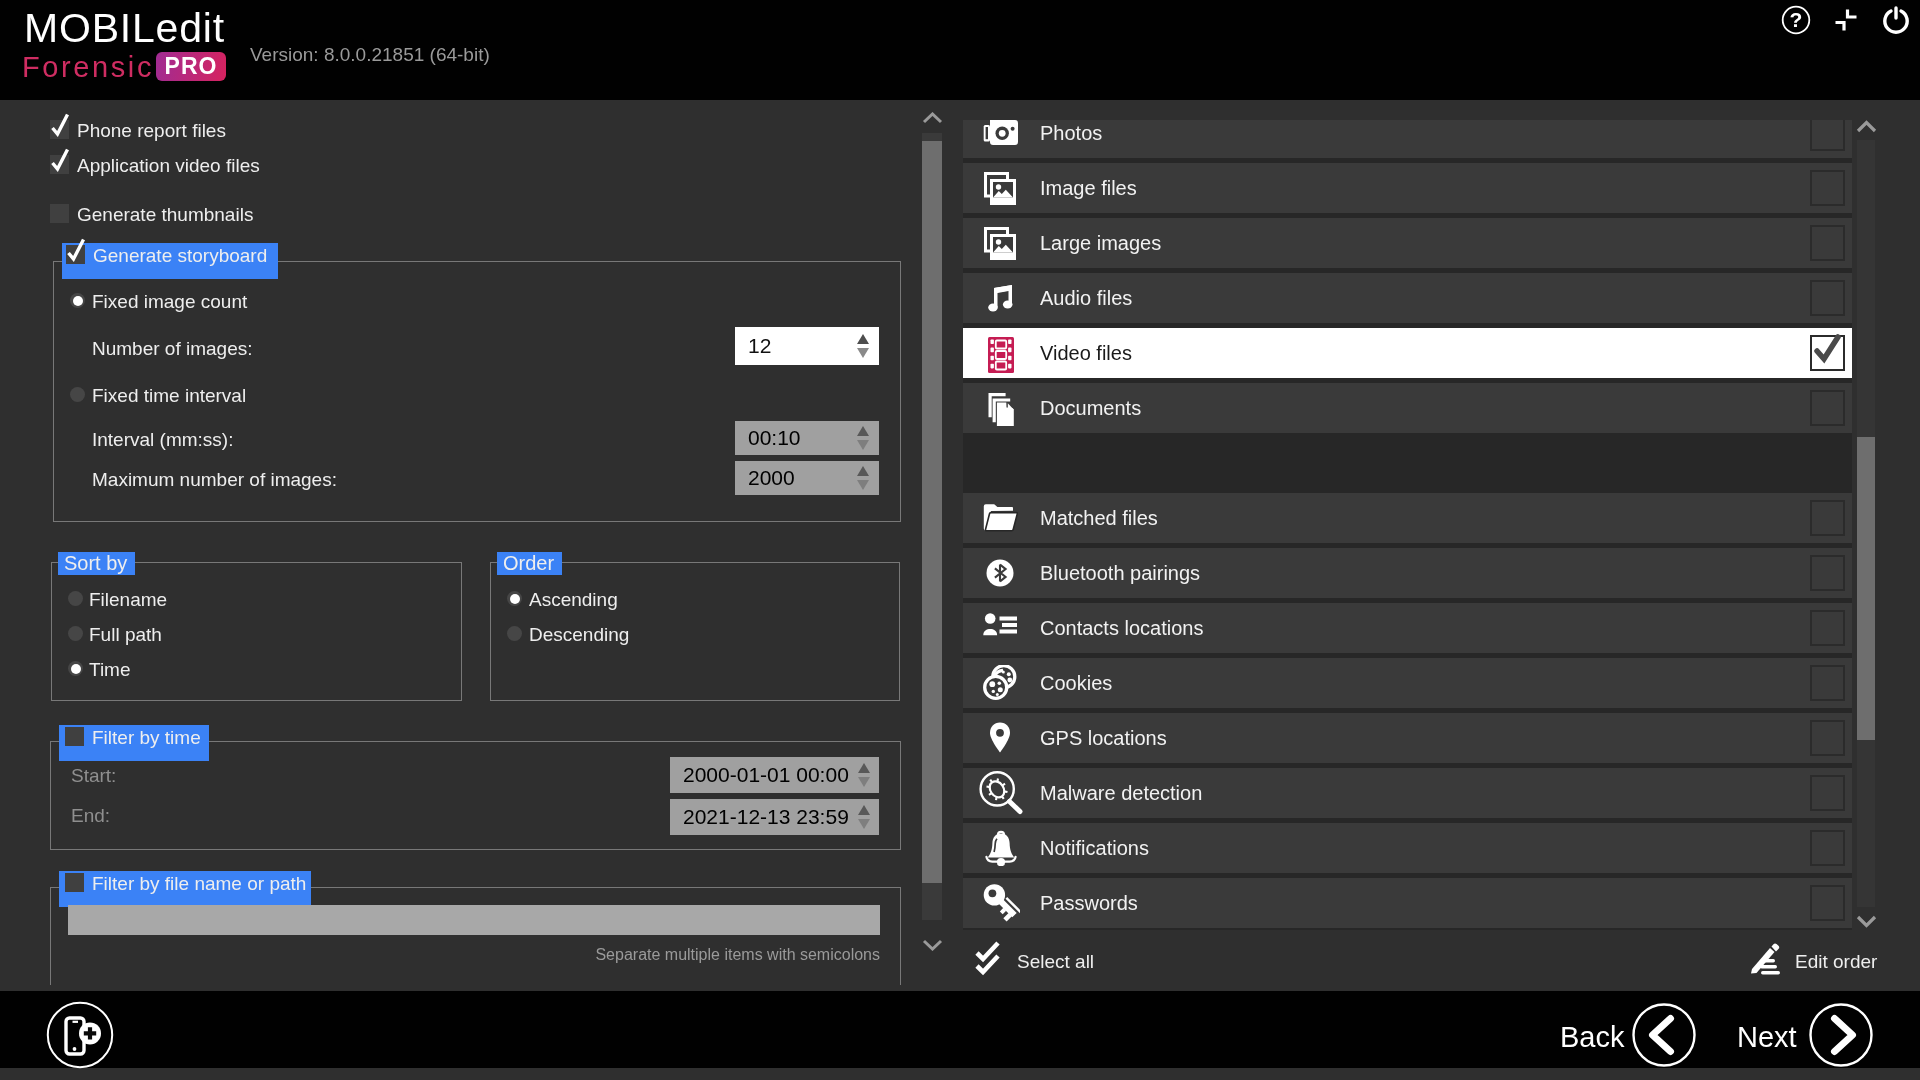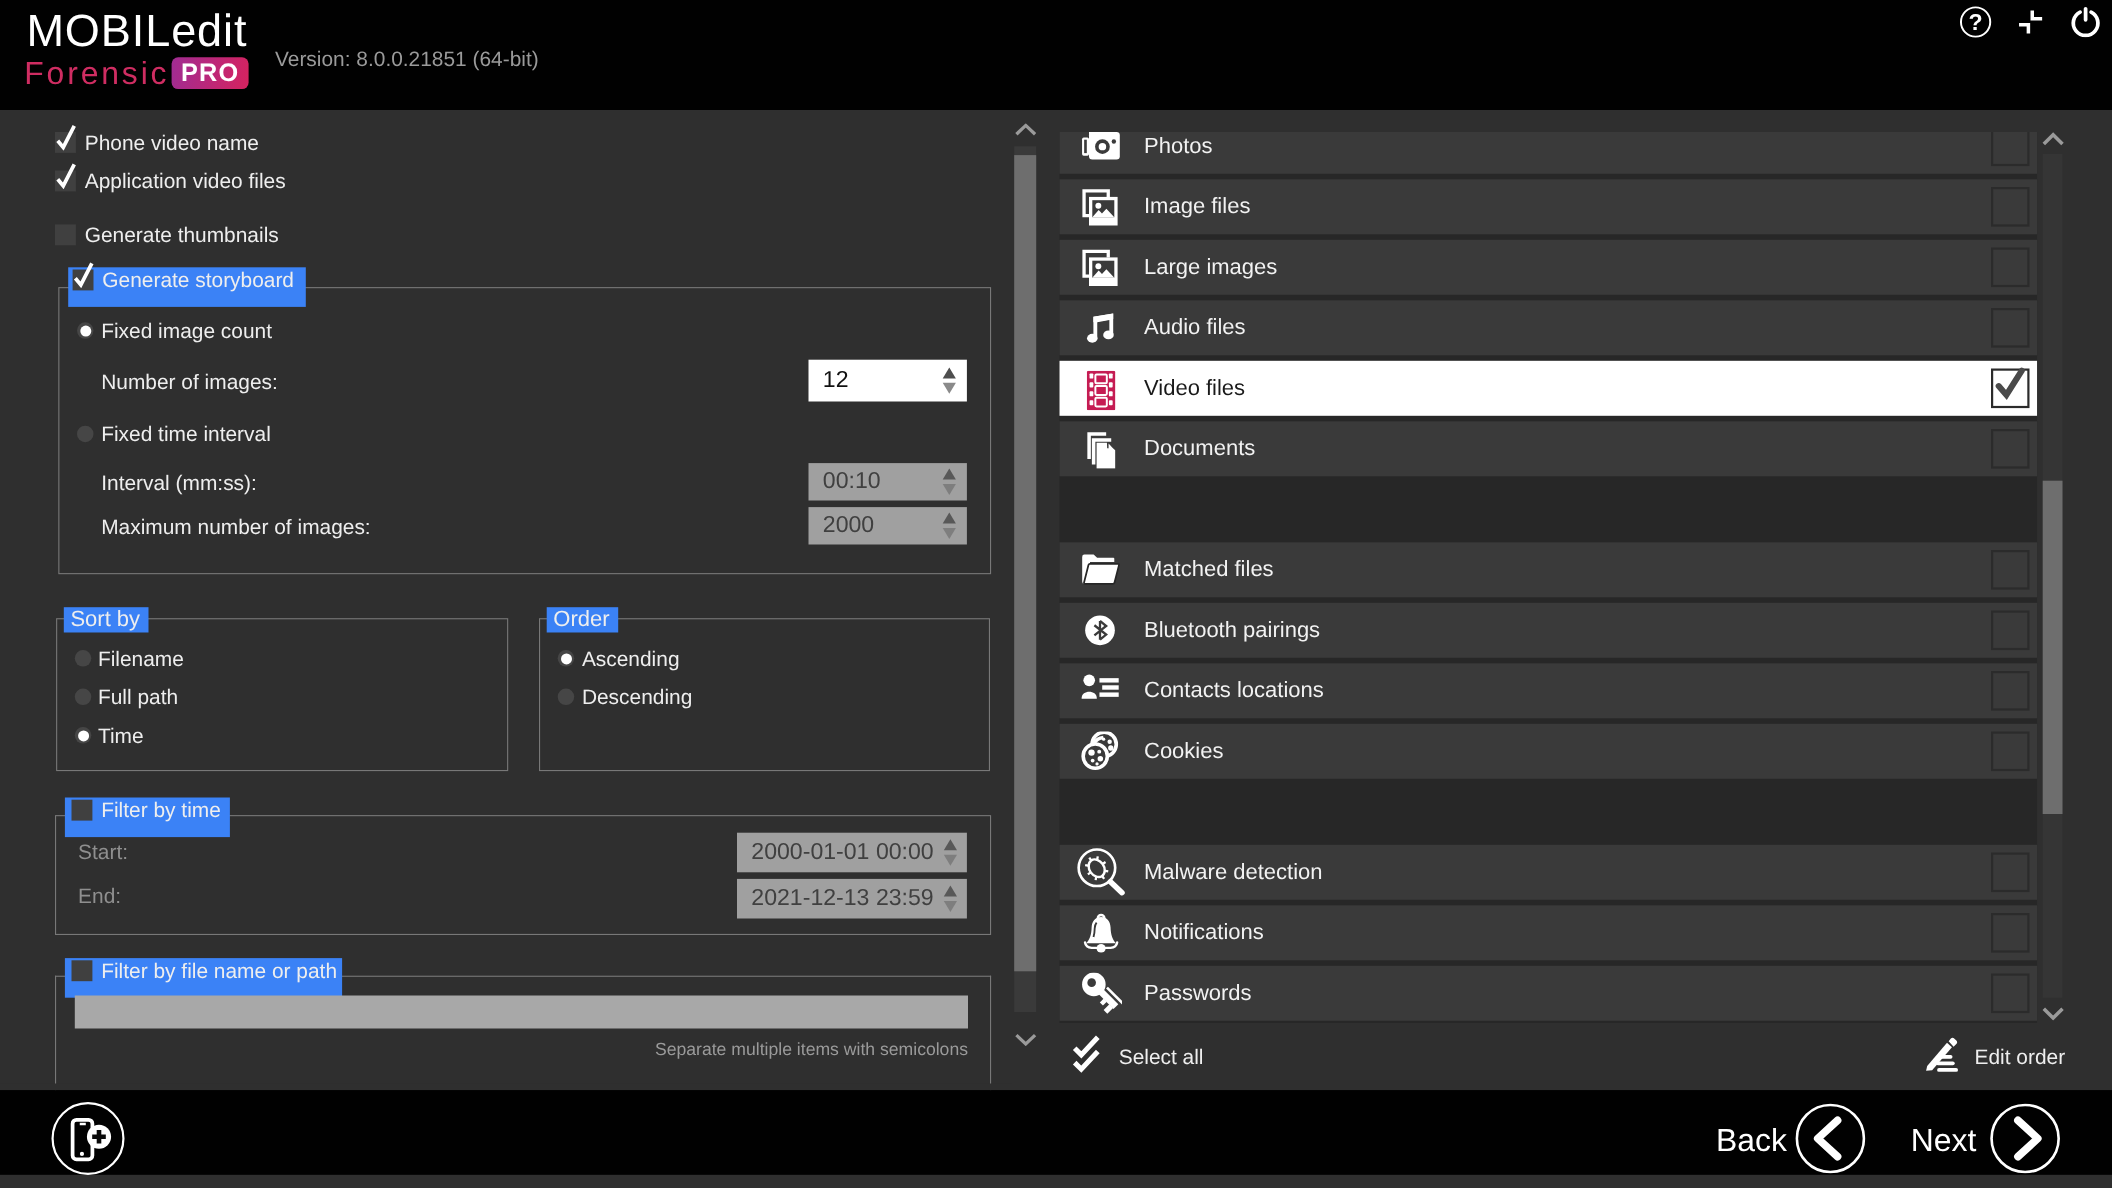--- a/index.html
+++ b/index.html
@@ -9,21 +9,21 @@
 #topbar{position:absolute;left:0;top:0;width:1920px;height:100px;background:#010101}
 #botbar{position:absolute;left:0;top:991px;width:1920px;height:77px;background:#010101}
 .lbl{position:absolute;font-size:19px;line-height:24px;color:#eeeeee;white-space:nowrap}
 .dim{color:#8f8f8f}
 .cb{position:absolute;width:19px;height:19px;background:#404040}
 .radio{position:absolute;width:15px;height:15px;border-radius:50%;background:#464646}
 .radio .in{position:absolute;left:2.5px;top:2.5px;width:10px;height:10px;border-radius:50%;background:#fff}
 .fs{position:absolute;border:1px solid #787878}
 .legend{position:absolute;background:#3b82f6;padding:0 9px 0 0}
 .spin{position:absolute;background:#a0a0a0}
-.spin .txt{position:absolute;left:13px;top:0;bottom:0;display:flex;align-items:center;font-size:21px;color:#404040}
+.spin .txt{position:absolute;left:13px;top:0;bottom:0;display:flex;align-items:center;font-size:21px;color:#000000}
 .arr{position:absolute;width:0;height:0;border-left:6.5px solid transparent;border-right:6.5px solid transparent}
 .arr.up{border-bottom:10px solid #585858}
 .arr.dn{border-top:10px solid #7e7e7e}
 .row{position:absolute;left:963px;width:889px;height:50px;background:#3a3a3a}
 .row .txt{position:absolute;left:77px;top:0;height:50px;display:flex;align-items:center;font-size:20px;color:#f2f2f2}
 .row .rcb{position:absolute;left:847px;top:7px;width:35px;height:36px;border:2px solid #2b2b2b}
 .rowsel{background:#ffffff}
 .rowsel .txt{color:#1a1a1a}
 .ricon{position:absolute}
 </style>
@@ -49,21 +49,21 @@
   <svg class="abs" style="left:1882px;top:6px" width="28" height="28" viewBox="0 0 28 28">
     <path d="M9 5 A11.2 11.2 0 1 0 19 5" fill="none" stroke="#fff" stroke-width="3.4" stroke-linecap="round"></path>
     <line x1="14" y1="2" x2="14" y2="12" stroke="#fff" stroke-width="3.4" stroke-linecap="round"></line>
   </svg>
 </div>
 
 <div class="cb" style="left:50px;top:120px"></div>
 <svg class="abs" style="left:49px;top:111px" width="22" height="26" viewBox="0 0 22 26">
     <path d="M3.5 17 L8.5 23 L18.5 3.5" fill="none" stroke="#fff" stroke-width="3.4"></path>
   </svg>
-<div class="lbl" style="left:77px;top:119px">Phone video name</div>
+<div class="lbl" style="left:77px;top:119px">Phone report files</div>
 
 <div class="cb" style="left:50px;top:155px"></div>
 <svg class="abs" style="left:49px;top:146px" width="22" height="26" viewBox="0 0 22 26">
     <path d="M3.5 17 L8.5 23 L18.5 3.5" fill="none" stroke="#fff" stroke-width="3.4"></path>
   </svg>
 <div class="lbl" style="left:77px;top:154px">Application video files</div>
 
 <div class="cb" style="left:50px;top:204px"></div>
 <div class="lbl" style="left:77px;top:203px">Generate thumbnails</div>
 
@@ -278,20 +278,28 @@
         <circle cx="11.3" cy="26.4" r="1.7" fill="#fff"></circle>
         <circle cx="15.3" cy="29.5" r="1.5" fill="#fff"></circle>
         <circle cx="26.8" cy="9.3" r="2" fill="#fff"></circle>
         <circle cx="27.8" cy="15" r="2.4" fill="#fff"></circle>
         <circle cx="21.3" cy="7" r="1.5" fill="#fff"></circle>
         <path d="M12.5 10.8 A 11 11 0 0 1 21 5.4" fill="none" stroke="#fff" stroke-width="3.3"></path>
       </svg>
       <div class="txt">Cookies</div>
         <div class="rcb"></div>
     </div>
+    <div class="row" style="left:0;top:605px">
+      <svg class="ricon" style="left:19px;top:7px" width="36" height="36" viewBox="0 0 36 36">
+        <path d="M18 2.5 C12 2.5 8 7 8 13 C8 19.5 18 32.5 18 32.5 C18 32.5 28 19.5 28 13 C28 7 24 2.5 18 2.5 Z" fill="#fff"></path>
+        <circle cx="18" cy="12.8" r="3.9" fill="#3a3a3a"></circle>
+      </svg>
+      <div class="txt">GPS locations</div>
+        <div class="rcb"></div>
+    </div>
     <div class="row" style="left:0;top:660px">
       <svg class="ricon" style="left:16px;top:1px" width="46" height="48" viewBox="0 0 46 48">
         <circle cx="18.2" cy="19.9" r="16.6" fill="none" stroke="#fff" stroke-width="2.4"></circle>
         <line x1="30.5" y1="32.5" x2="41" y2="42.5" stroke="#fff" stroke-width="5" stroke-linecap="round"></line>
         <g transform="rotate(-35 18 20.3)">
           <ellipse cx="18" cy="20.3" rx="6.6" ry="8.6" fill="none" stroke="#fff" stroke-width="2.2"></ellipse>
           <path d="M18 8.5 V11.7 M18 28.9 V32.1 M11 12 L13.8 14.8 M25 12 L22.2 14.8 M11 28.6 L13.8 25.8 M25 28.6 L22.2 25.8 M8.2 20.3 H11.4 M24.6 20.3 H27.8" stroke="#fff" stroke-width="2.1"></path>
         </g>
       </svg>
       <div class="txt">Malware detection</div>

